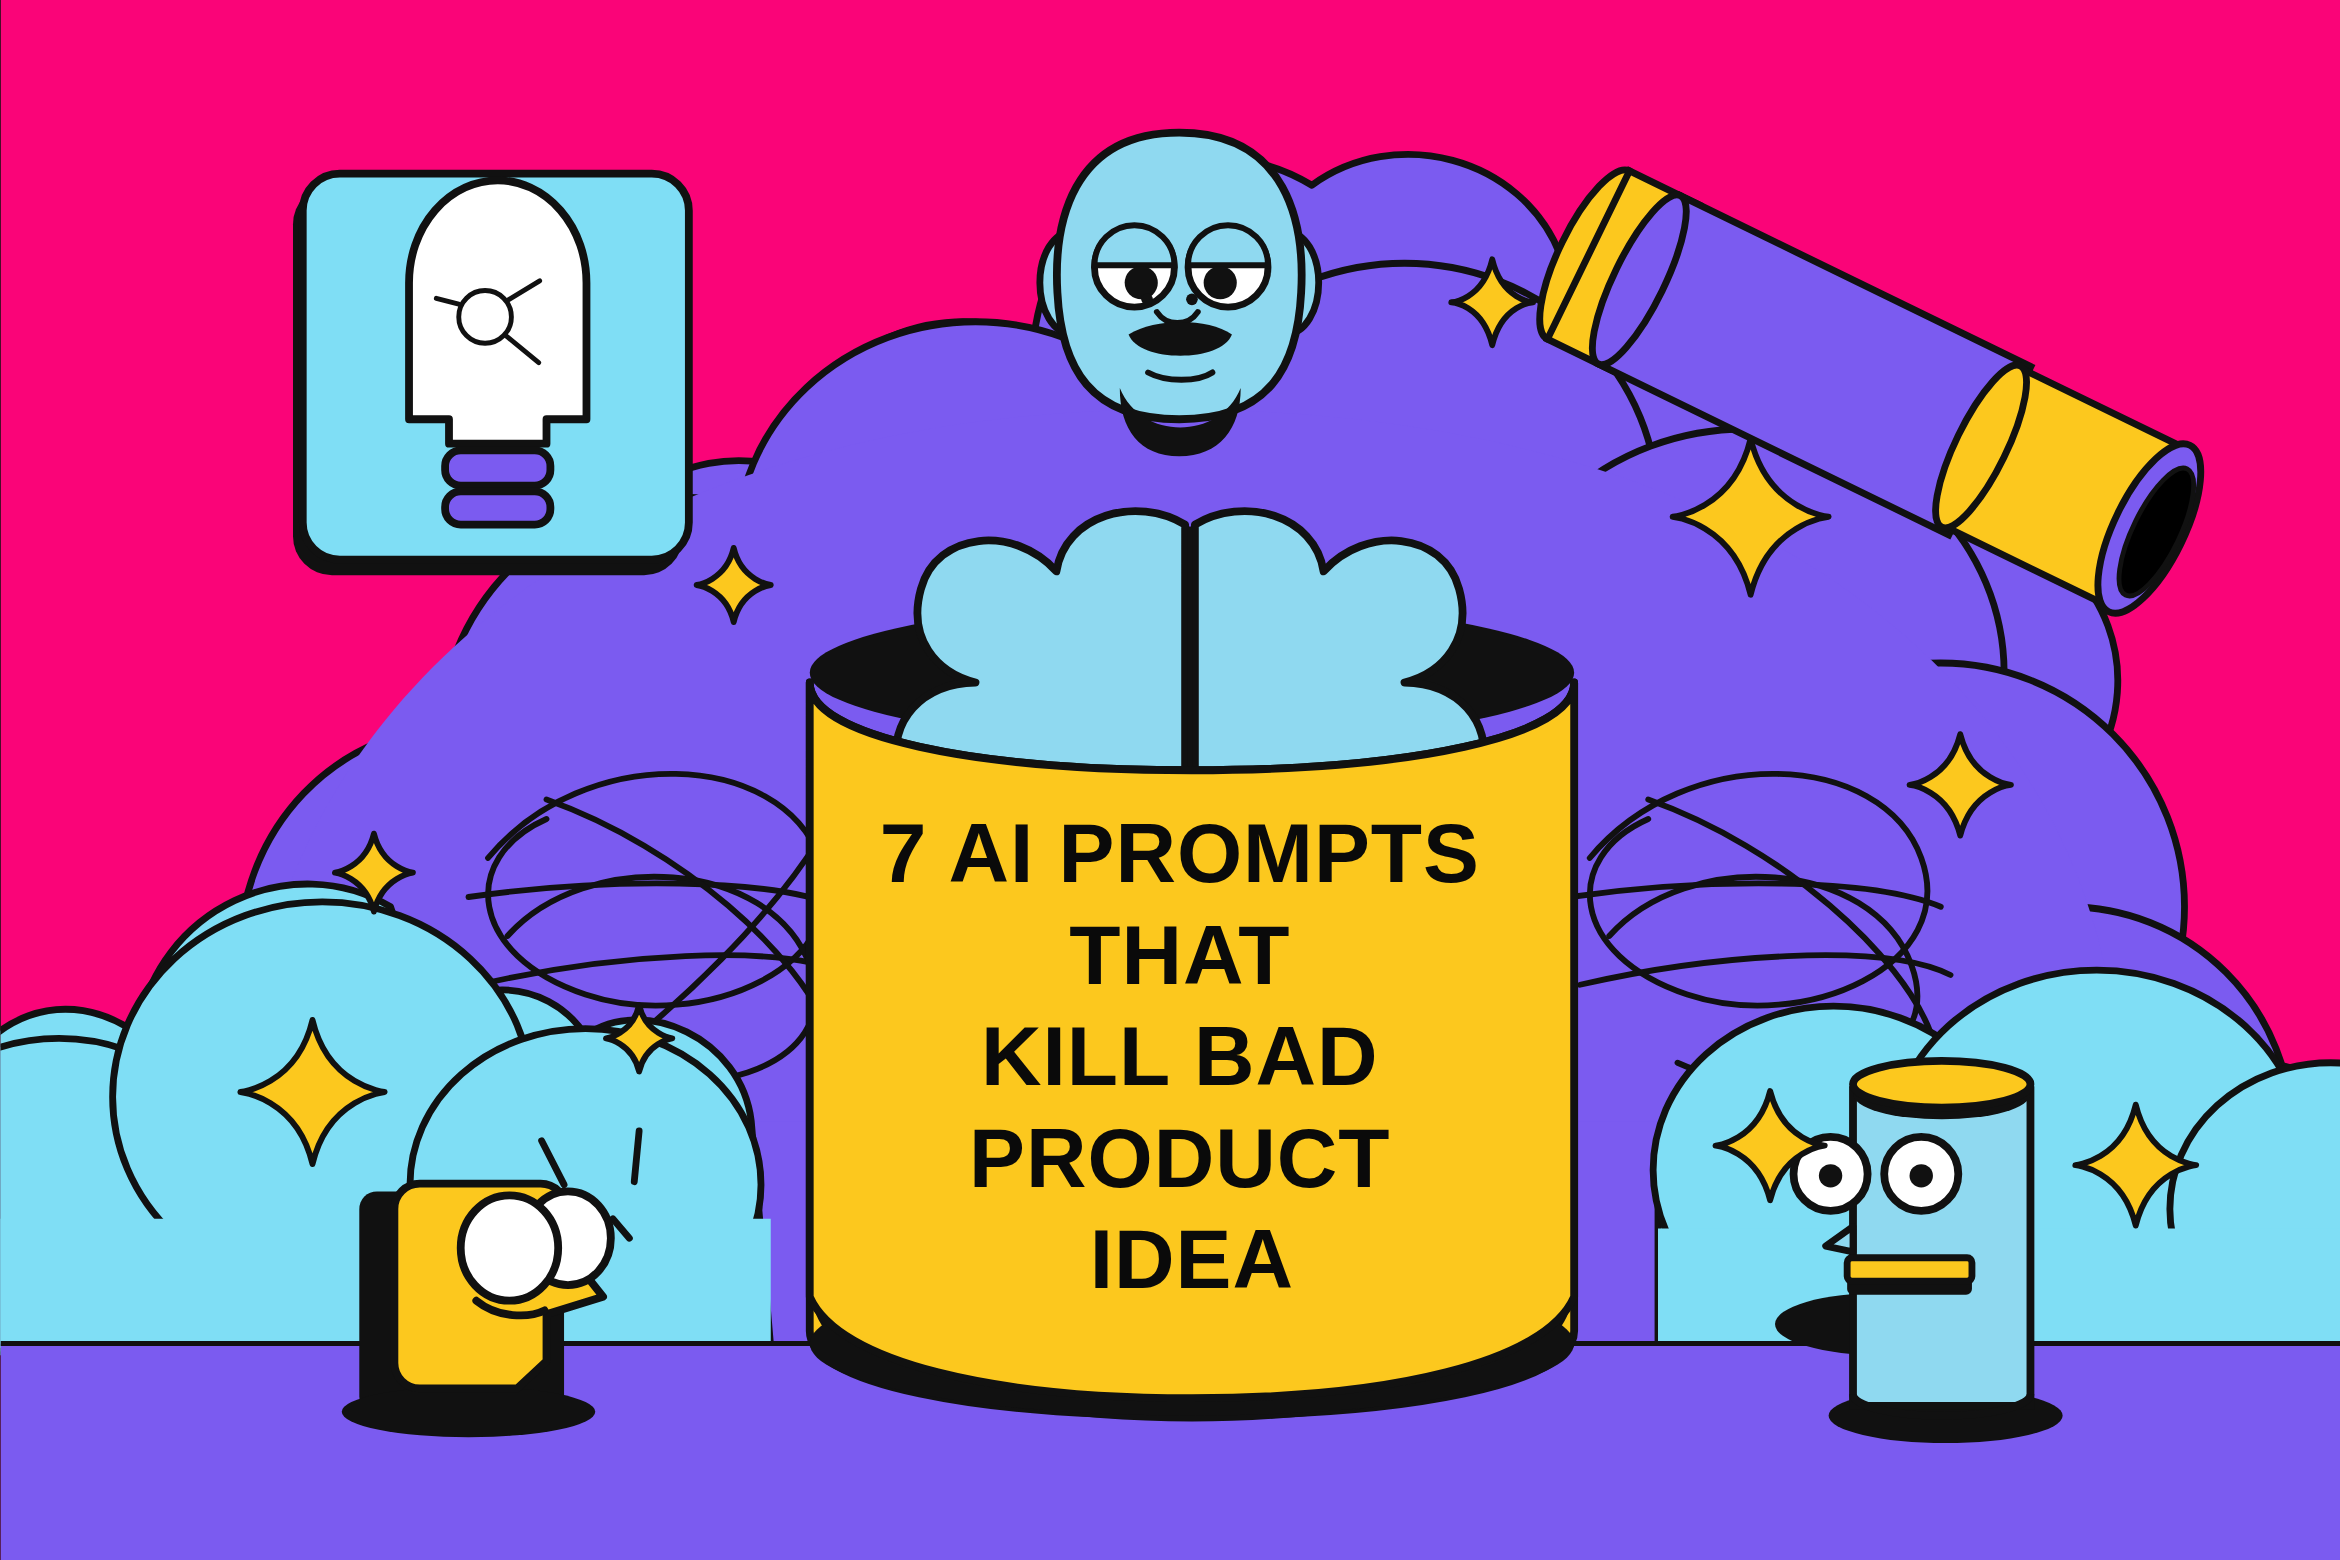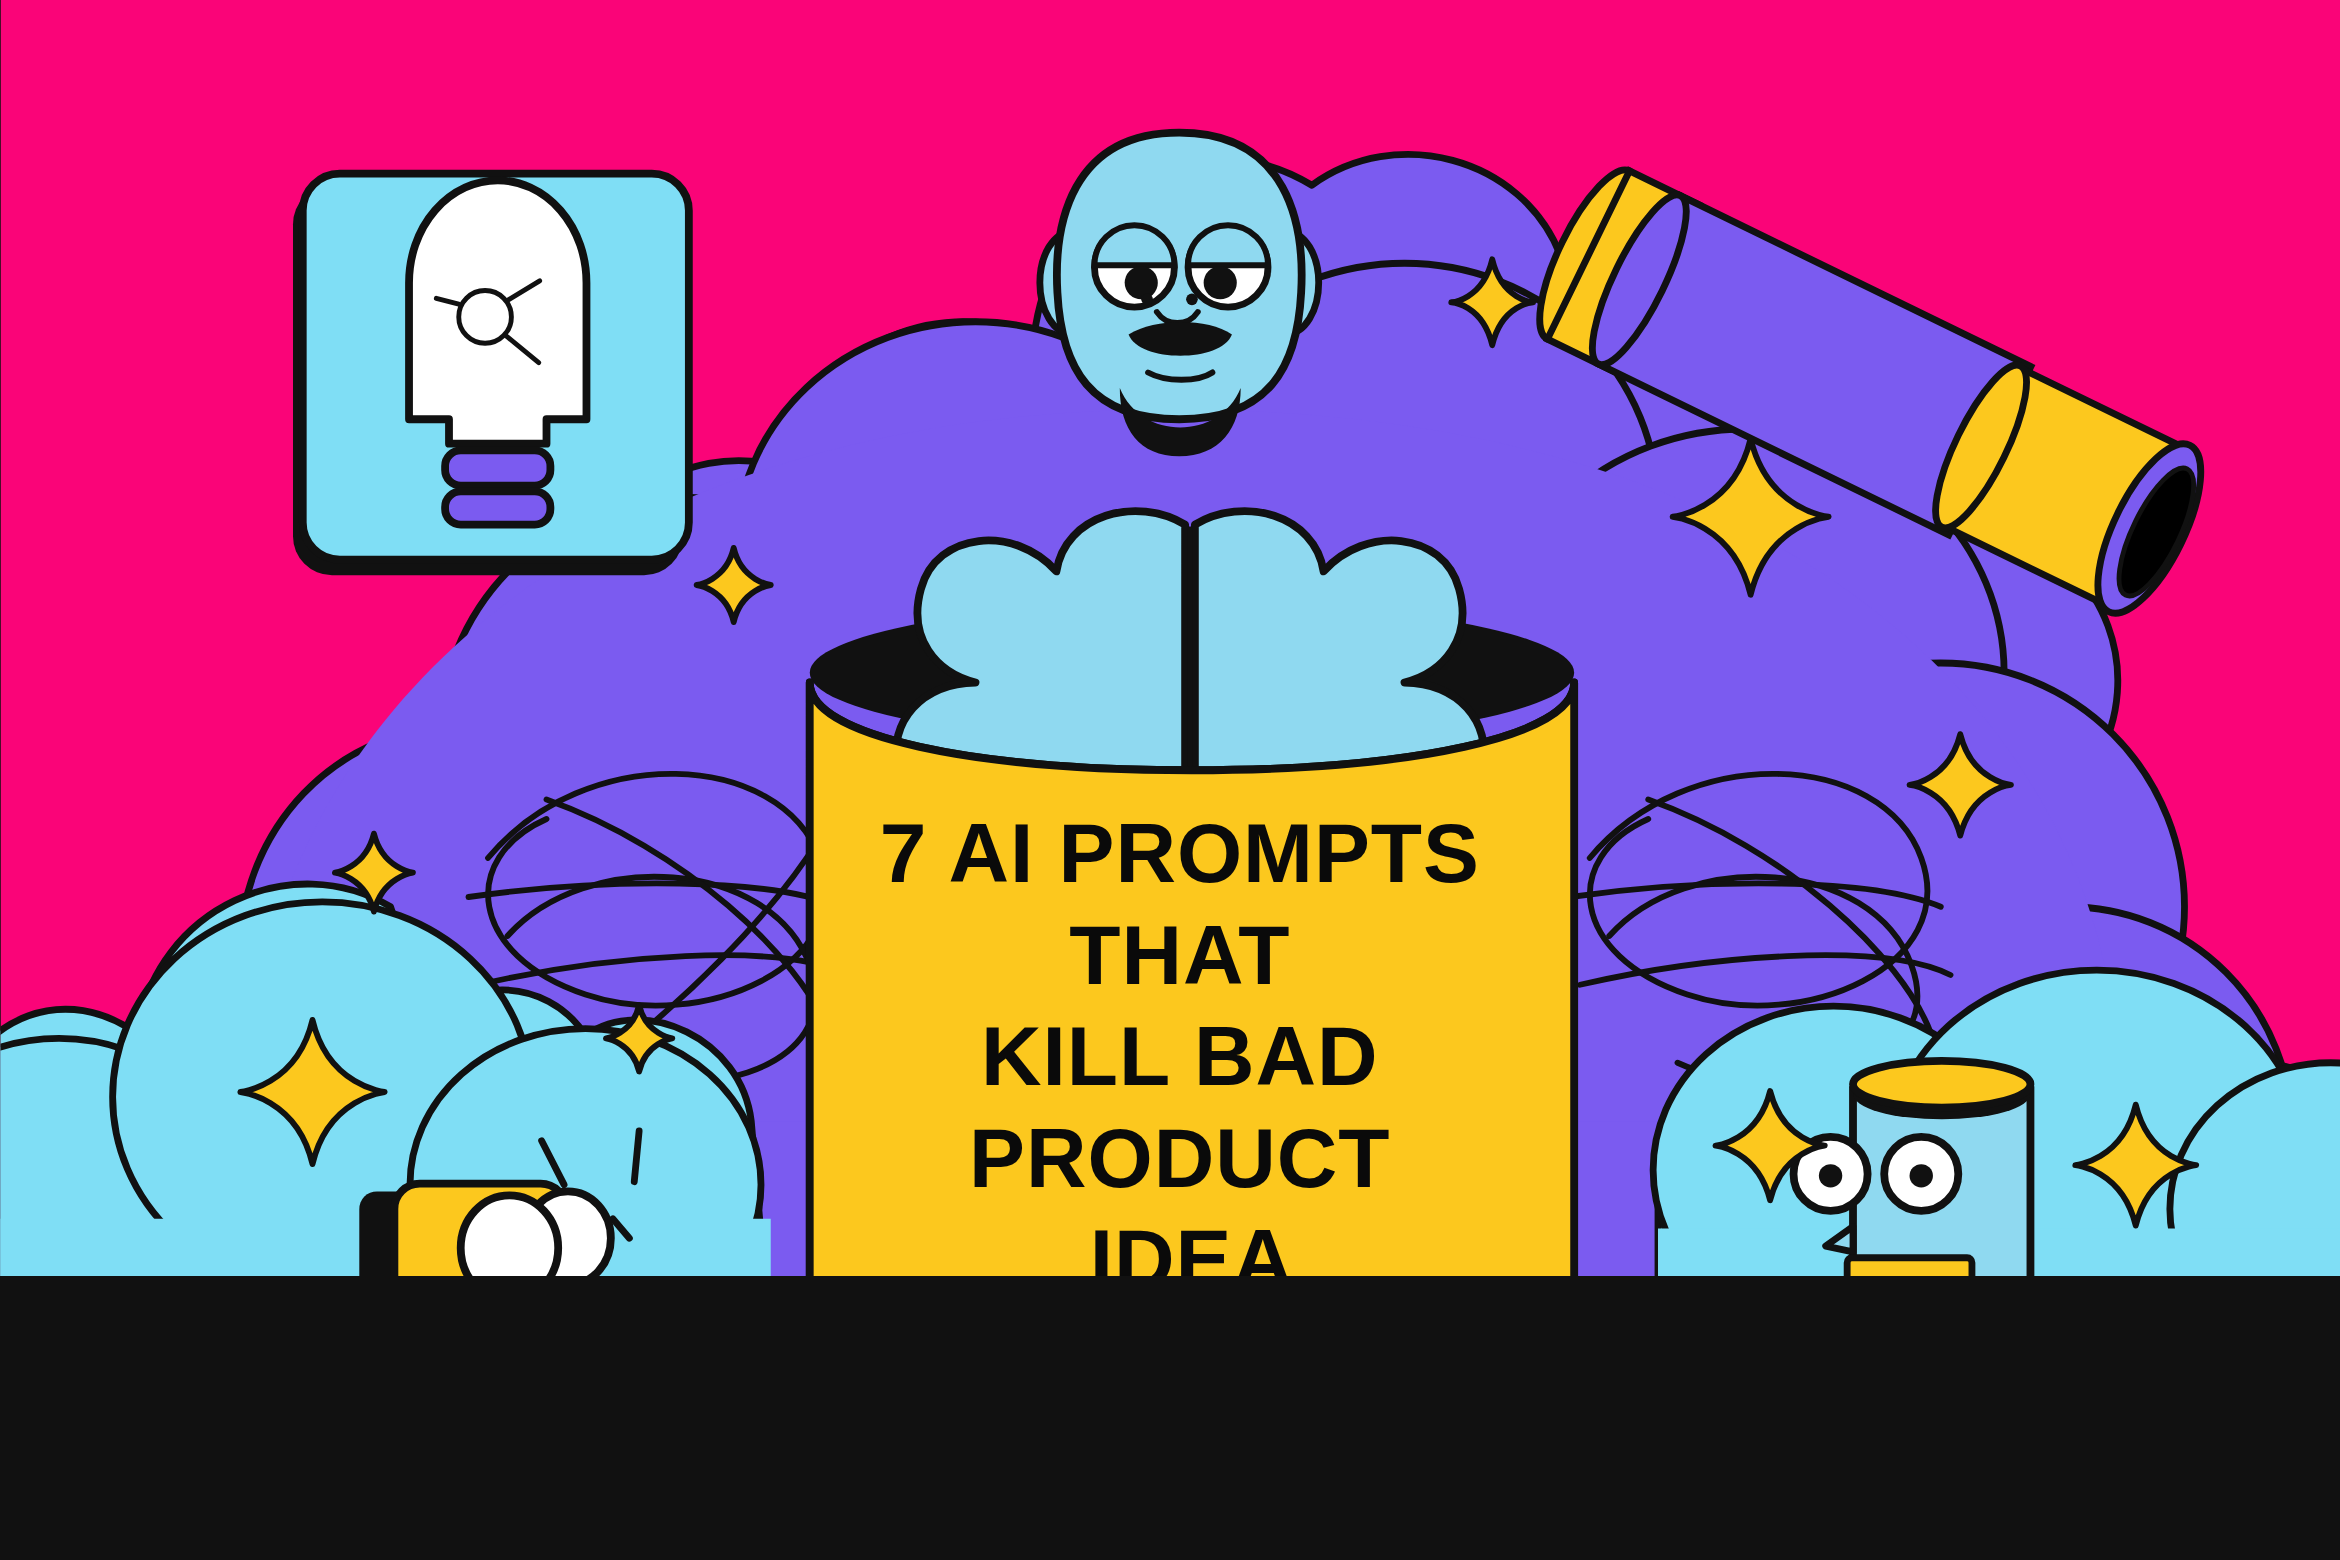--- a/index.html
+++ b/index.html
@@ -1,18 +1,18 @@
 <!DOCTYPE html>
 <html><head>
 <meta charset="utf-8">
 <style>
   html,body{margin:0;padding:0;background:#111;}
   #stage{
     position:relative;
-    width:2341px;height:1276px;
+    width:2341px;height:1560px;
     overflow:hidden;
     font-family:"Liberation Sans", sans-serif;
   }
   #stage svg{display:block;width:2341px;height:1560px;}
   .ttl{
     font-family:"Liberation Sans", sans-serif;
     font-weight:bold;
     letter-spacing:1px;
   }
 </style>

